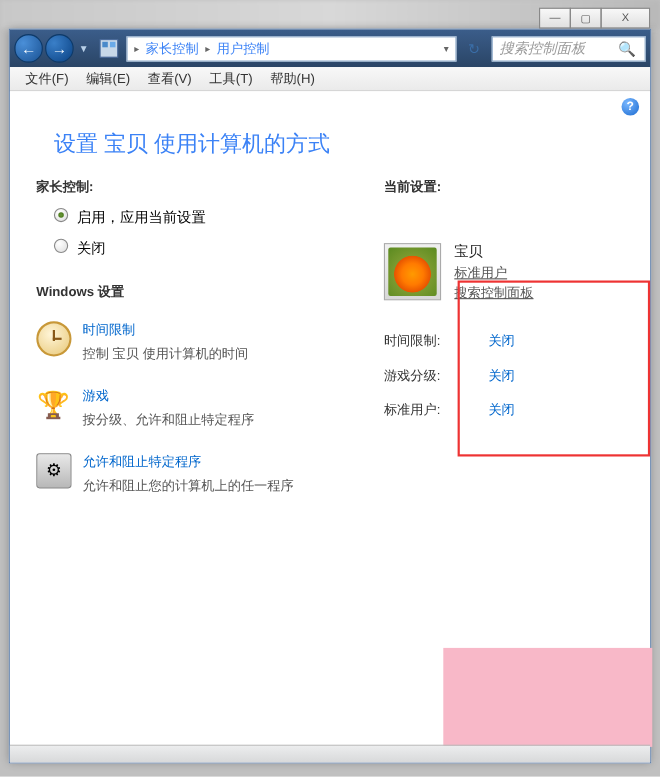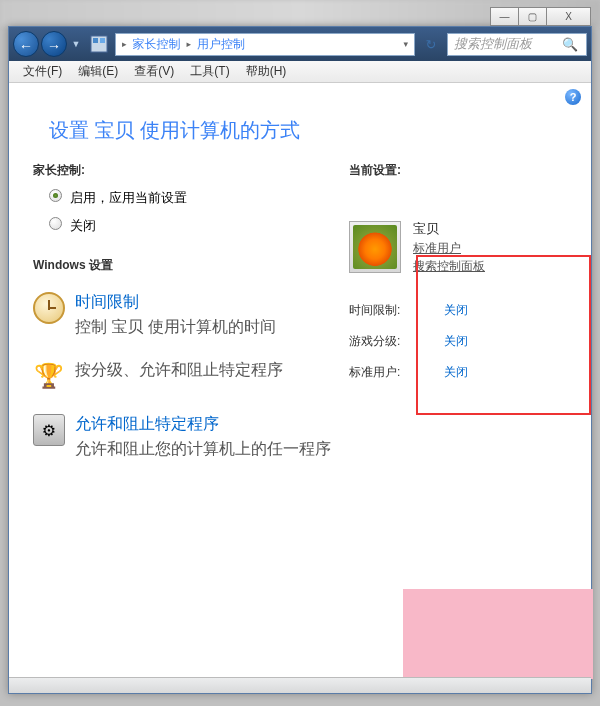--- a/index.html
+++ b/index.html
@@ -38,21 +38,21 @@
     .section-label { font-size: 12px; color: #333; margin-bottom: 10px; font-weight: bold; }
     
     .radio-group { padding-left: 16px; margin-bottom: 22px; }
     .radio-row { display: flex; align-items: flex-start; margin-bottom: 10px; font-size: 13px; }
     .radio { width: 13px; height: 13px; border-radius: 50%; border: 1px solid #888; margin-right: 8px; position: relative; background: radial-gradient(circle at 35% 30%, #fff, #ddd); }
     .radio.checked::after { content: ''; position: absolute; left: 3px; top: 3px; width: 5px; height: 5px; border-radius: 50%; background: radial-gradient(#6a9a3a, #3a6a0a); }
     
     .settings-list { }
     .setting-item { display: flex; padding: 8px 0 14px; }
     .setting-icon { width: 32px; height: 32px; margin-right: 10px; flex-shrink: 0; }
-    .setting-text { font-size: 16px; }
+    .setting-text { font-size: 12px; }
     .setting-link { color: #0066cc; margin-bottom: 4px; }
     .setting-desc { color: #555; }
     
     .icon-clock { background: radial-gradient(circle at 40% 35%, #fff5d8, #e8c878); border-radius: 50%; border: 2px solid #c89838; position: relative; }
     .icon-clock::after { content: ''; position: absolute; left: 48%; top: 20%; width: 2px; height: 10px; background: #885818; transform-origin: bottom; }
     .icon-clock::before { content: ''; position: absolute; left: 48%; top: 45%; width: 8px; height: 2px; background: #885818; }
     .icon-game { display: flex; align-items: center; justify-content: center; font-size: 24px; }
     .icon-prog { background: linear-gradient(#e8e8e8, #b8b8b8); border: 1px solid #888; border-radius: 3px; display: flex; align-items: center; justify-content: center; font-size: 16px; }
     
     .user-card { display: flex; align-items: center; margin-bottom: 20px; margin-top: 40px; }
@@ -142,20 +142,21 @@
           <div class="setting-item">
             <div class="setting-icon icon-clock"></div>
             <div class="setting-text">
               <div class="setting-link">时间限制</div>
               <div class="setting-desc">控制 宝贝 使用计算机的时间</div>
             </div>
           </div>
           <div class="setting-item">
             <div class="setting-icon icon-game">🏆</div>
             <div class="setting-text">
+              <div class="setting-link">游戏</div>
               <div class="setting-desc">按分级、允许和阻止特定程序</div>
             </div>
           </div>
           <div class="setting-item">
             <div class="setting-icon icon-prog">⚙</div>
             <div class="setting-text">
               <div class="setting-link">允许和阻止特定程序</div>
               <div class="setting-desc">允许和阻止您的计算机上的任一程序</div>
             </div>
           </div>

